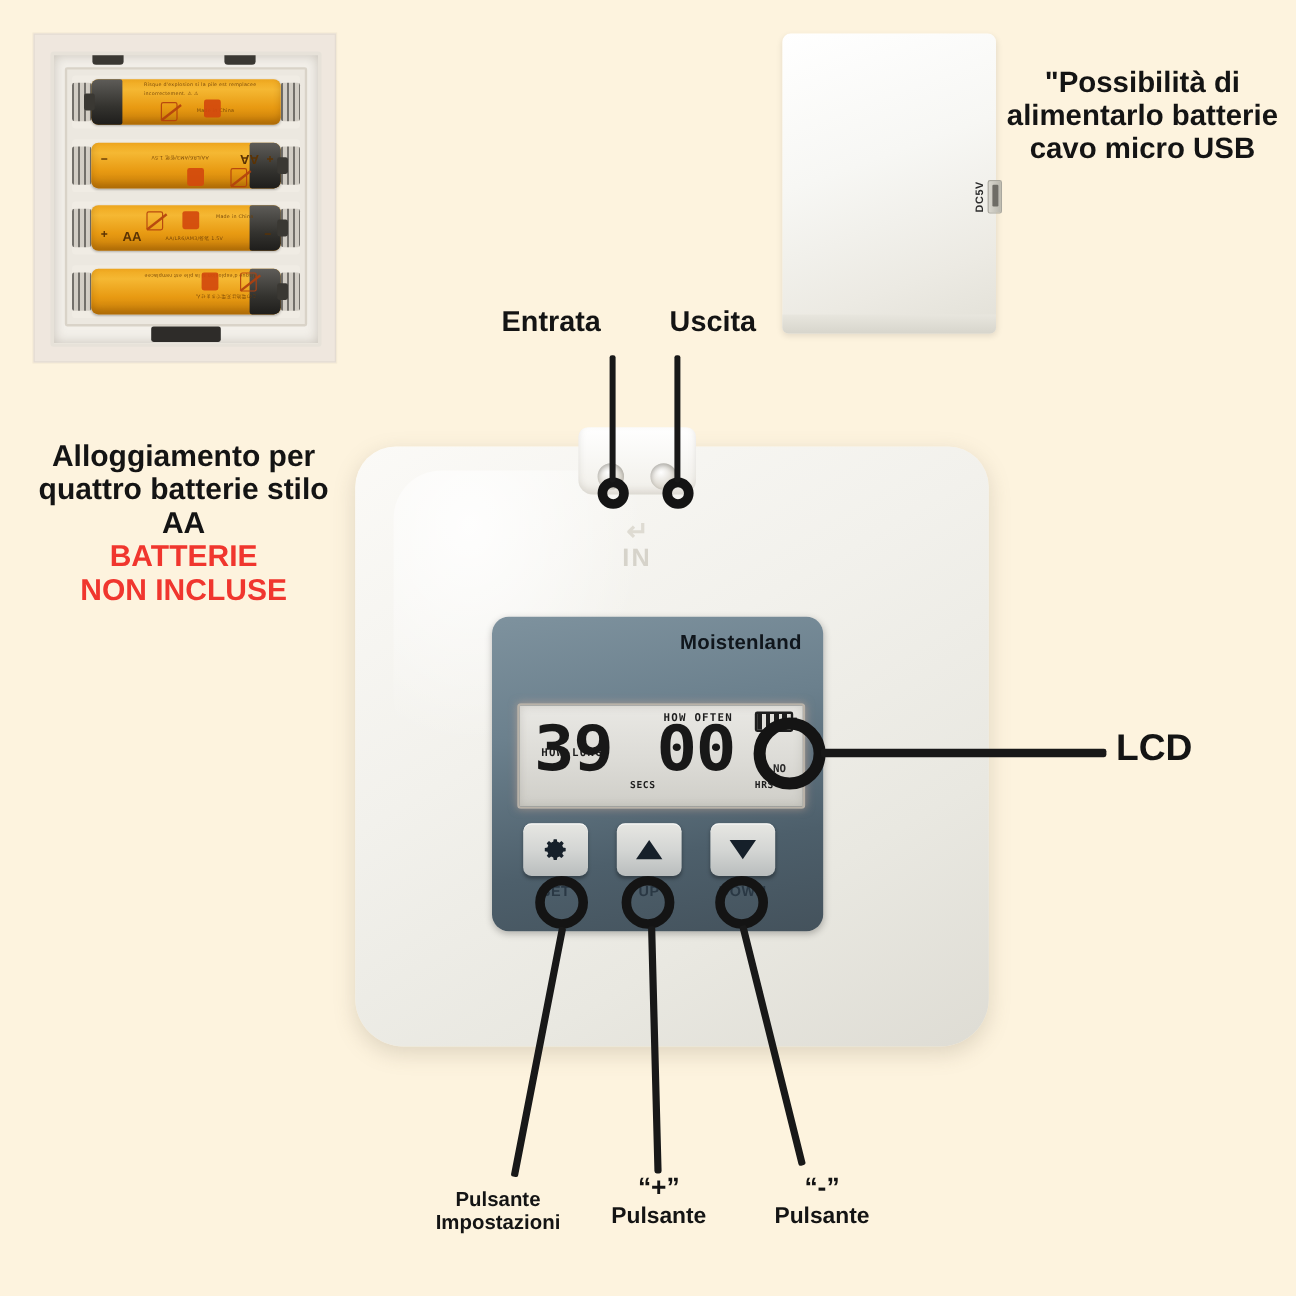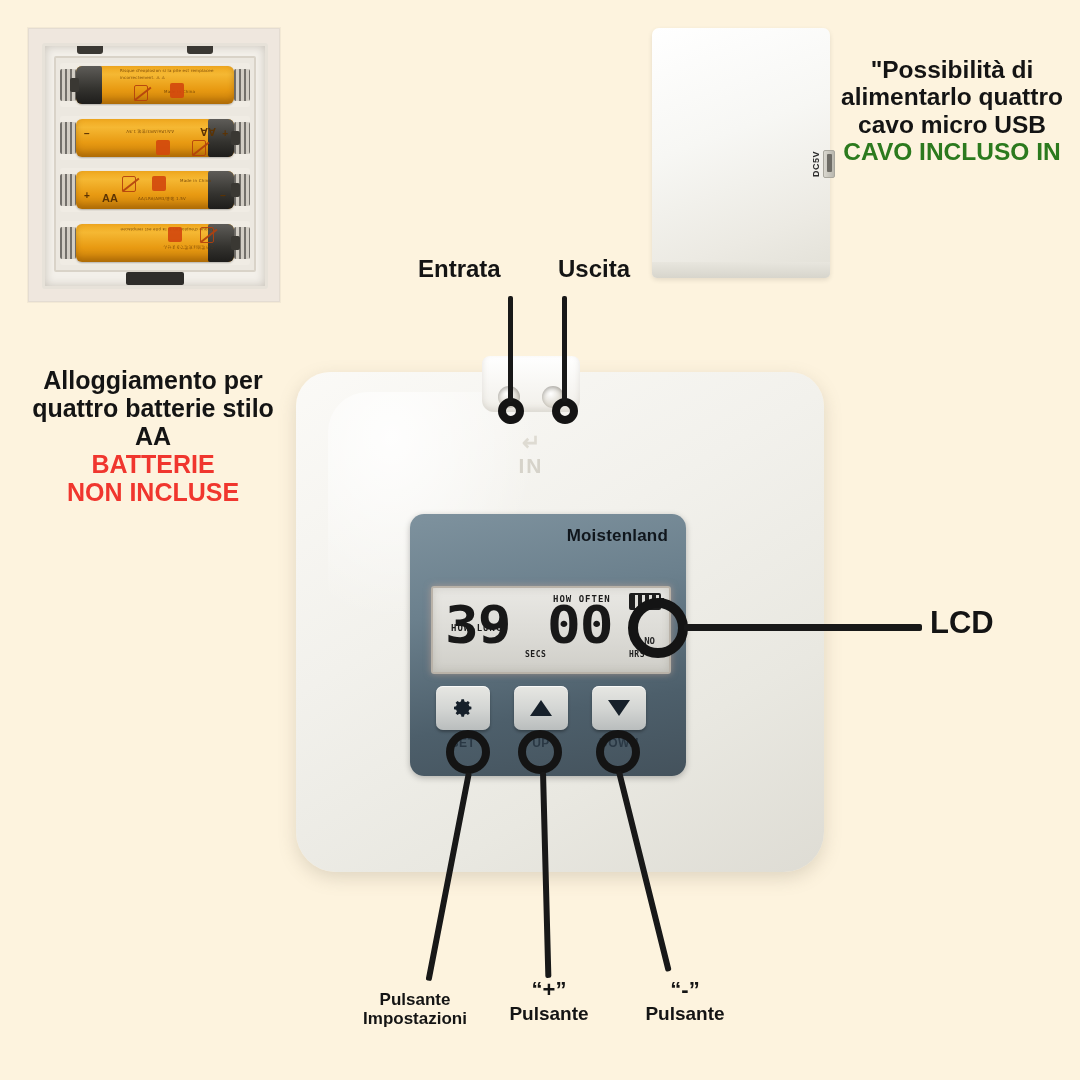--- a/index.html
+++ b/index.html
@@ -260,23 +260,22 @@
 
   <div id="usb-photo">
     <div class="edge"></div>
     <div class="port"></div>
     <div class="port-slot"></div>
     <div class="dc5v">DC5V</div>
   </div>
 
   <div class="ann-text" id="usb-caption">
     <div>"Possibilità di</div>
-    <div>alimentarlo quattro</div>
+    <div>alimentarlo batterie</div>
     <div>cavo micro USB</div>
-    <div class="green">CAVO INCLUSO IN</div>
   </div>
 
   <div id="device">
     <div class="sheen"></div>
 
     <div id="port-housing">
       <div class="hole a"></div>
       <div class="hole b"></div>
     </div>
     <div id="arrow-mark">↵</div>

